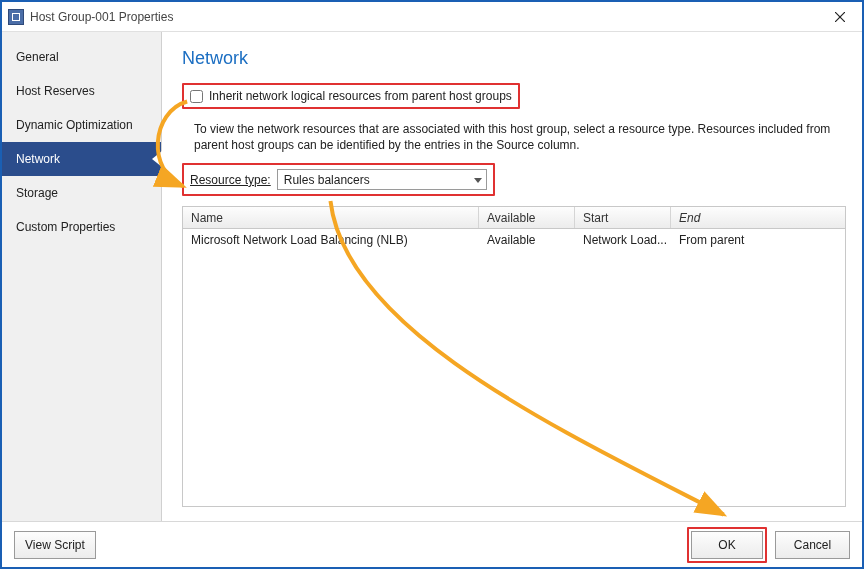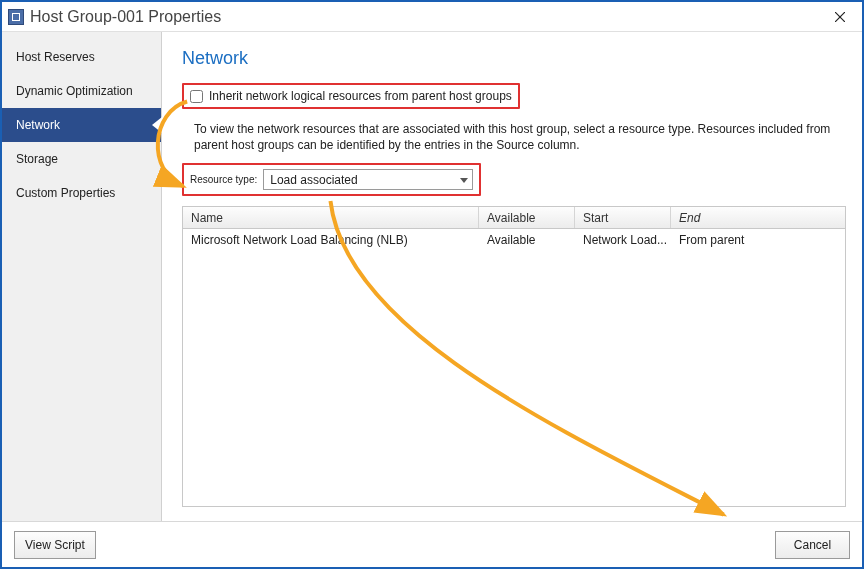--- a/index.html
+++ b/index.html
@@ -34,21 +34,21 @@
     display: inline-block;
     margin-right: 6px;
     position: relative;
   }
   .titlebar .app-icon::after {
     content: "";
     position: absolute;
     left: 3px; top: 3px; right: 3px; bottom: 3px;
     border: 1px solid #fff;
   }
-  .titlebar .title { flex: 0 0 auto; font-size: 16px; color: #444; }
+  .titlebar .title { flex: 0 0 auto; font-size: 12px; color: #444; }
   .titlebar .spacer { flex: 1; }
   .titlebar .close-btn {
     width: 40px; height: 28px;
     display: flex; align-items: center; justify-content: center;
     cursor: pointer;
   }
   .titlebar .close-btn svg { width: 10px; height: 10px; }
   .body {
     flex: 1;
     display: flex;
@@ -115,21 +115,21 @@
     font-size: 12px;
     line-height: 1.35;
     color: #222;
     max-width: 660px;
   }
   .resource-row {
     display: inline-flex;
     align-items: center;
     gap: 6px;
   }
-  .resource-row .label { font-size: 10px; }
+  .resource-row .label { font-size: 12px; text-decoration: underline; }
   .combo {
     position: relative;
     display: inline-flex;
     align-items: center;
     border: 1px solid #9a9a9a;
     background: #fff;
     height: 21px;
     width: 210px;
     padding: 0 20px 0 6px;
     font-size: 12px;
@@ -228,20 +228,21 @@
       <svg viewBox="0 0 10 10">
           <line x1="0" y1="0" x2="10" y2="10" stroke="currentColor" stroke-width="1.2"></line>
           <line x1="10" y1="0" x2="0" y2="10" stroke="currentColor" stroke-width="1.2"></line>
         </svg>
     </div>
   </div>
 
   <div class="body">
 
     <div class="sidebar">
+      <div class="sidebar-item"><span>General</span></div>
       <div class="sidebar-item"><span>Host Reserves</span></div>
       <div class="sidebar-item"><span>Dynamic Optimization</span></div>
       <div class="sidebar-item selected"><span>Network</span></div>
       <div class="sidebar-item"><span>Storage</span></div>
       <div class="sidebar-item"><span>Custom Properties</span></div>
     </div>
 
     <div class="main">
       <div class="page-title">Network</div>
 
@@ -254,21 +255,21 @@
         </span>
       </div>
 
       <div class="desc">To view the network resources that are associated with this host group, select a resource type. Resources included from parent host groups can be identified by the entries in the Source column.</div>
 
       <div>
         <span class="highlight-red">
           <span class="resource-row">
             <span class="label">Resource type:</span>
             <span class="combo">
-              <span>Load associated</span>
+              <span>Rules balancers</span>
               <span class="chev"></span>
             </span>
           </span>
         </span>
       </div>
 
       <div class="table-wrap">
         <div class="thead">
           <div class="th col-name">Name</div>
           <div class="th col-avail">Available</div>
@@ -285,20 +286,25 @@
 
       <div style="height:14px"></div>
     </div>
   </div>
 
   <div class="footer">
     <span class="btn">
         <span>View Script</span>
       </span>
     <span class="spacer"></span>
+    <span class="highlight-red" style="padding:2px;">
+      <span class="btn" style="min-width:72px">
+          <span>OK</span>
+        </span>
+    </span>
     <span class="btn">
         <span>Cancel</span>
       </span>
   </div>
 
   <svg class="overlay" viewBox="0 0 864 569">
     <defs>
       <marker id="arrowhead" markerWidth="10" markerHeight="10" refX="7" refY="3" orient="auto">
         <path d="M0,0 L8,3 L0,6 Z" fill="#f5a623"></path>
       </marker>

